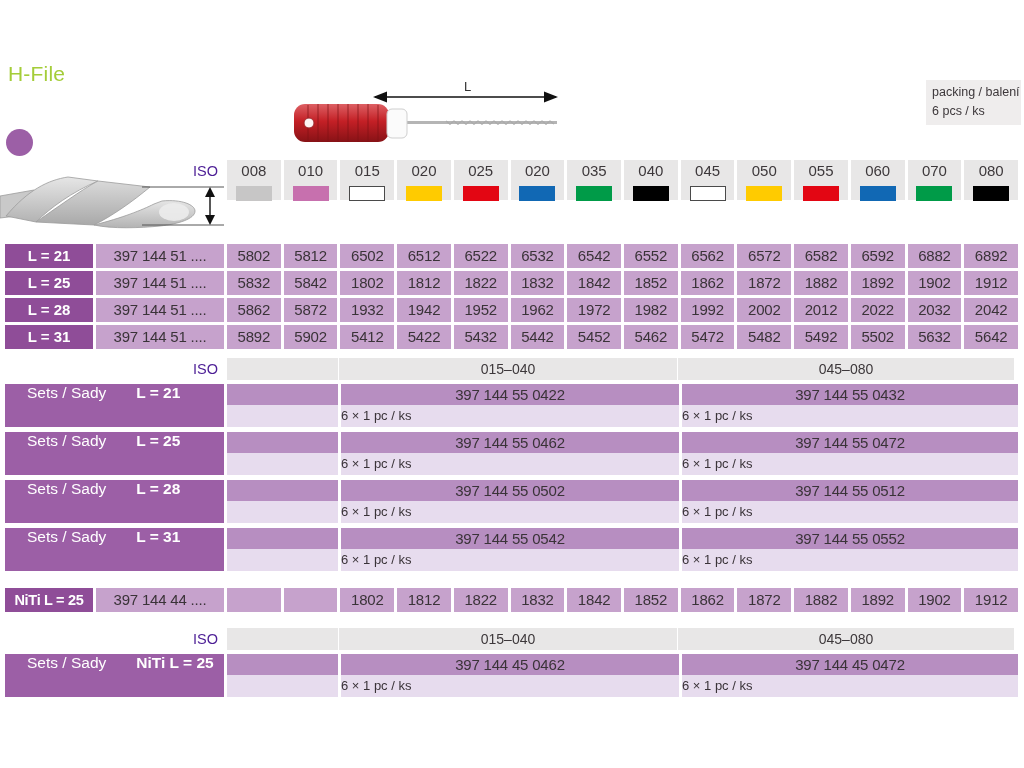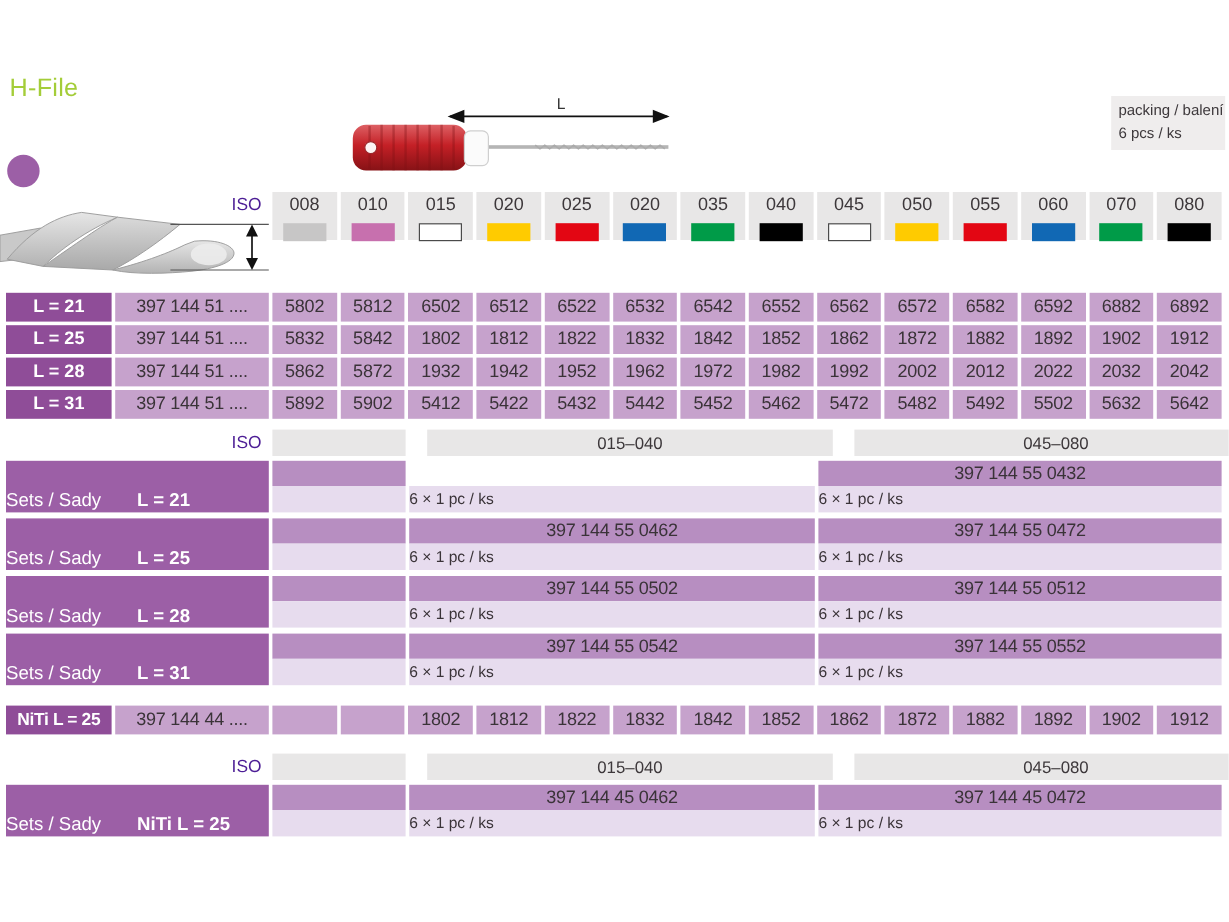--- a/index.html
+++ b/index.html
@@ -26,31 +26,31 @@
   .sw-wrap{display:flex;justify-content:center;height:16px;align-items:center}
   .swatch{width:36px;height:15px;display:block}
 
   #main-table{left:5px;top:244px;width:1013px}
   #niti-row{left:5px;top:588px;width:1013px}
   .gridrow{display:grid;grid-template-columns:88px 128px repeat(14,1fr);gap:3px;height:24px;margin-bottom:3px}
   .mlabel{background:#8f4d98;color:#fff;font-weight:bold;font-size:15px;text-align:center;line-height:24px}
   .mlabel.tight{font-size:14.5px;letter-spacing:-.3px}
   .mcell{background:#c6a2cc;font-size:15px;text-align:center;line-height:24px;color:#3a3338;letter-spacing:-.2px}
 
-  .shead{left:227px;width:791px;display:grid;grid-template-columns:111px 338px 336px;gap:18px}
+  .shead{left:227px;width:791px;display:grid;grid-template-columns:111px 338px 336px;gap:1px}
   .shead .hcell{height:22px;background:#e8e7e7;font-size:14px;line-height:22px;text-align:center}
   #sets-head{top:358px}
   #niti-sets-head{top:628px}
   #sets-blocks{left:5px;top:384px;width:1013px}
   #niti-sets-block{left:5px;top:654px;width:1013px}
 
   .sblock{display:grid;grid-template-columns:219px 111px 338px 336px;
           grid-template-rows:21px 22px;column-gap:3px;margin-bottom:5px}
   .slabel{grid-row:1/3;grid-column:1;background:#9c5fa6;color:#fff;display:flex;
-          align-items:flex-end;font-size:15.5px}
+          align-items:flex-start;padding-left:22px;font-size:15.5px}
   .slabel .sub{font-weight:bold;margin-left:30px}
   .scode{background:#b78ec1;font-size:15px;text-align:center;line-height:21px;color:#3a3338;letter-spacing:-.2px}
   .sqty{background:#e7dcee;font-size:13px;line-height:22px;color:#3a3338}
   .col2{grid-column:2}.col3{grid-column:3}.col4{grid-column:4}
   .r1{grid-row:1}.r2{grid-row:2}
 
   #tip-art{left:0;top:172px}
   #instr{left:278px;top:76px}
 </style>
 </head>
@@ -267,20 +267,21 @@
     <div class="hcell">045–080</div>
   </div>
   <div id="sets-blocks" class="abs">
     <div class="sblock">
       <div class="slabel">
         <span>Sets / Sady</span>
         <span class="sub">L = 21</span>
       </div>
       <div class="scode col2 r1"></div>
       <div class="sqty col2 r2"></div>
+      <div class="scode col3 r1">397 144 55 0422</div>
       <div class="sqty col3 r2">6 × 1 pc / ks</div>
       <div class="scode col4 r1">397 144 55 0432</div>
       <div class="sqty col4 r2">6 × 1 pc / ks</div>
     </div>
     <div class="sblock">
       <div class="slabel">
         <span>Sets / Sady</span>
         <span class="sub">L = 25</span>
       </div>
       <div class="scode col2 r1"></div>

